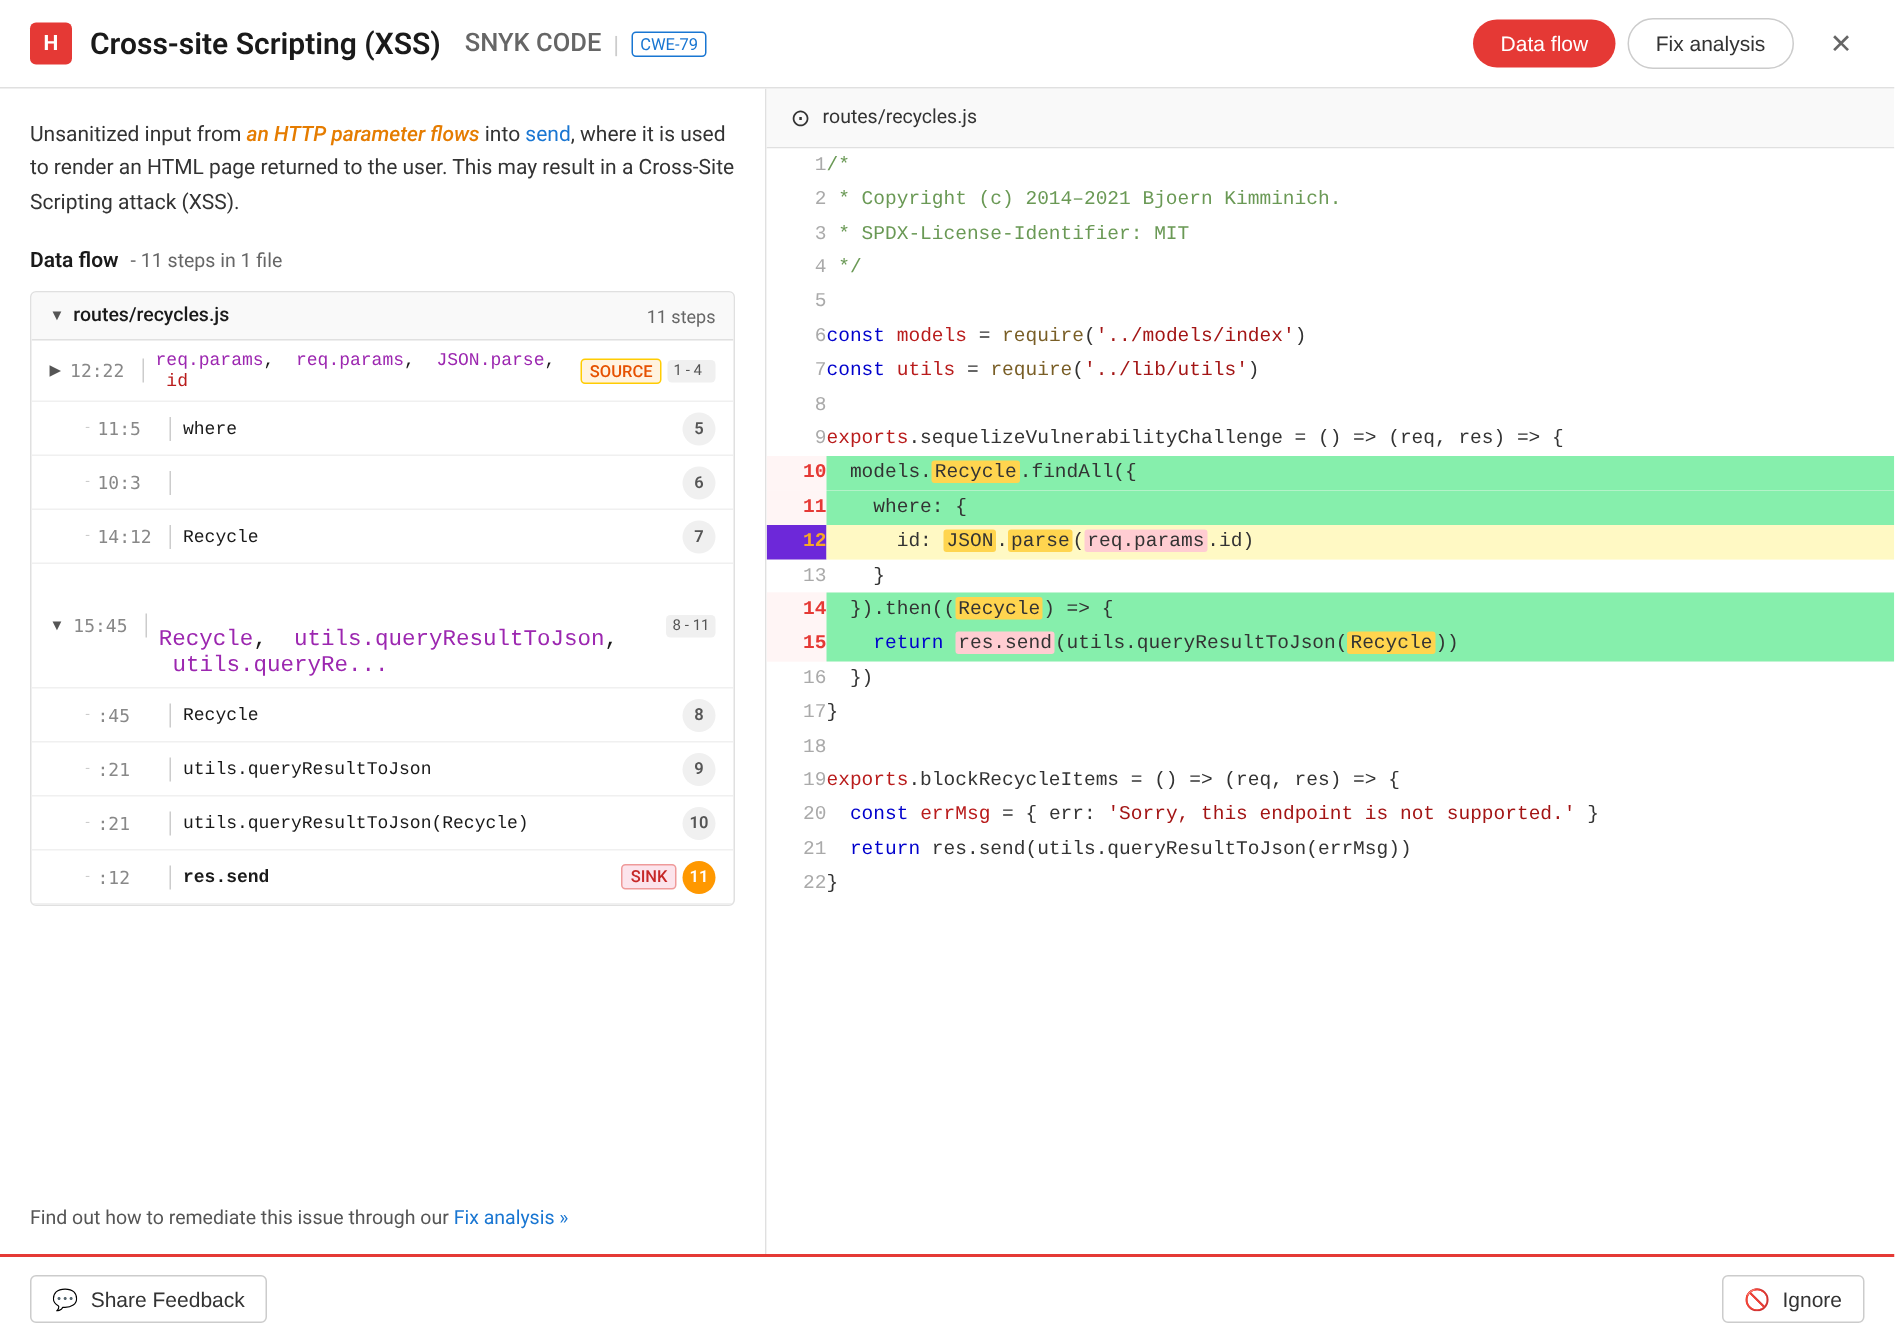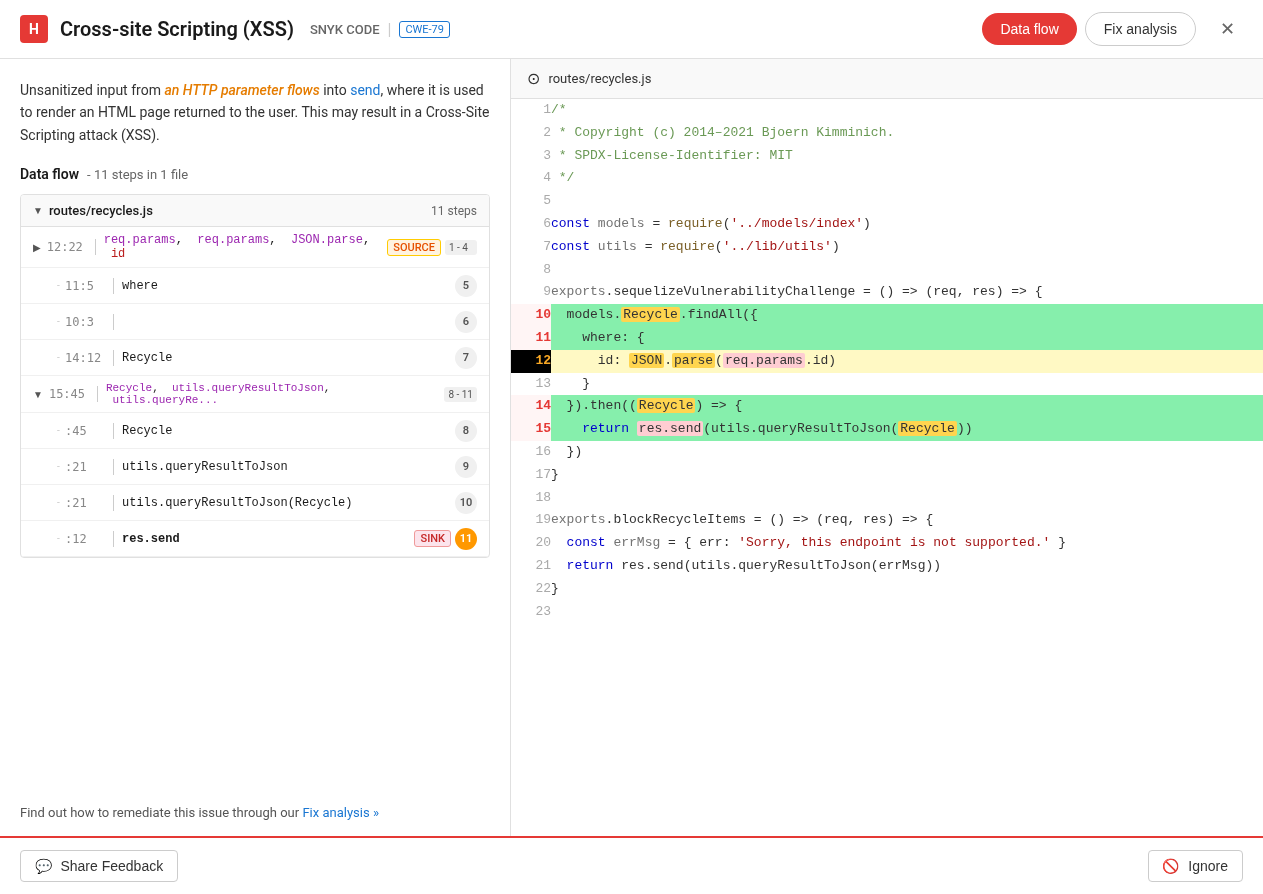--- a/index.html
+++ b/index.html
@@ -41,21 +41,21 @@
       font-weight: 600;
       color: #1a1a1a;
     }
     .header-meta {
       display: flex;
       align-items: center;
       gap: 8px;
       margin-left: 16px;
     }
     .snyk-code-badge {
-      font-size: 13px;
+      font-size: 17px;
       color: #666;
       font-weight: 500;
     }
     .divider-dot {
       color: #ccc;
     }
     .cwe-badge {
       font-size: 11px;
       color: #1976d2;
       text-decoration: none;
@@ -346,31 +346,31 @@
     }
     tr.line-highlighted-red td.line-num {
       background: #fff5f5;
       color: #e53935;
       font-weight: bold;
     }
     tr.line-highlighted-yellow td {
       background: #fff9c4;
     }
     tr.line-highlighted-yellow td.line-num {
-      background: #000000;
+      background: #6d28d9;
       color: #f9a825;
       font-weight: bold;
     }
 
     
     .c-comment { color: #6a9955; }
     .c-keyword { color: #0000cc; font-weight: 500; }
     .c-string { color: #a31515; }
     .c-function { color: #795e26; }
-    .c-variable { color: #737373; }
+    .c-variable { color: #b91c1c; }
     .c-highlight-box {
       background: #ffd54f;
       border-radius: 2px;
       padding: 0 2px;
     }
     .c-highlight-box-red {
       background: #ffcdd2;
       border-radius: 2px;
       padding: 0 2px;
     }
@@ -490,21 +490,21 @@
         <span class="flow-label" style="font-size:12px;">Recycle</span>
         <div class="flow-badge" style="margin-left:auto;">
           <span class="step-num-default step-number" style="background:#f0f0f0;color:#555;width:22px;height:22px;border-radius:50%;display:flex;align-items:center;justify-content:center;font-size:11px;font-weight:600;">7</span>
         </div>
       </div>
 
       <div class="flow-item" style="padding-left: 12px;">
         <span class="expand-arrow">▼</span>
         <span class="flow-time" style="font-size:12px;color:#888;font-family:monospace;min-width:40px;">15:45</span>
         <span class="flow-separator"></span>
-        <span class="flow-label" style="font-size:11px;">
+        <span class="flow-label" style="font-size:15px;margin-top:36px;">
           <span style="color:#9c27b0;">Recycle</span>, &nbsp;<span style="color:#9c27b0;">utils.queryResultToJson</span>, &nbsp;<span style="color:#9c27b0;">utils.queryRe...</span>
         </span>
         <div class="flow-badge">
           <span class="step-num-range step-num-default" style="background:#f0f0f0;color:#555;font-size:10px;min-width:32px;border-radius:3px;padding:2px 4px;">8 - 11</span>
         </div>
       </div>
 
       <div class="flow-item flow-item-indented">
         <span style="width:8px;display:inline-block;color:#ccc;font-size:10px;">-</span>
         <span class="flow-time" style="font-size:12px;color:#888;font-family:monospace;min-width:40px;">:45</span>
@@ -664,24 +664,20 @@
           <tr>
             <td class="line-num">21</td>
             <td class="line-code">  <span class="c-keyword">return</span> res.send(utils.queryResultToJson(errMsg))</td>
           </tr>
 
           <tr>
             <td class="line-num">22</td>
             <td class="line-code">}</td>
           </tr>
 
-          <tr>
-            <td class="line-num">23</td>
-            <td class="line-code"> </td>
-          </tr>
         </tbody>
       </table>
     </div>
   </div>
 </div>
 
 <div class="footer">
   <button class="btn-share-feedback">
     <span>💬</span>
     <span>Share Feedback</span>

